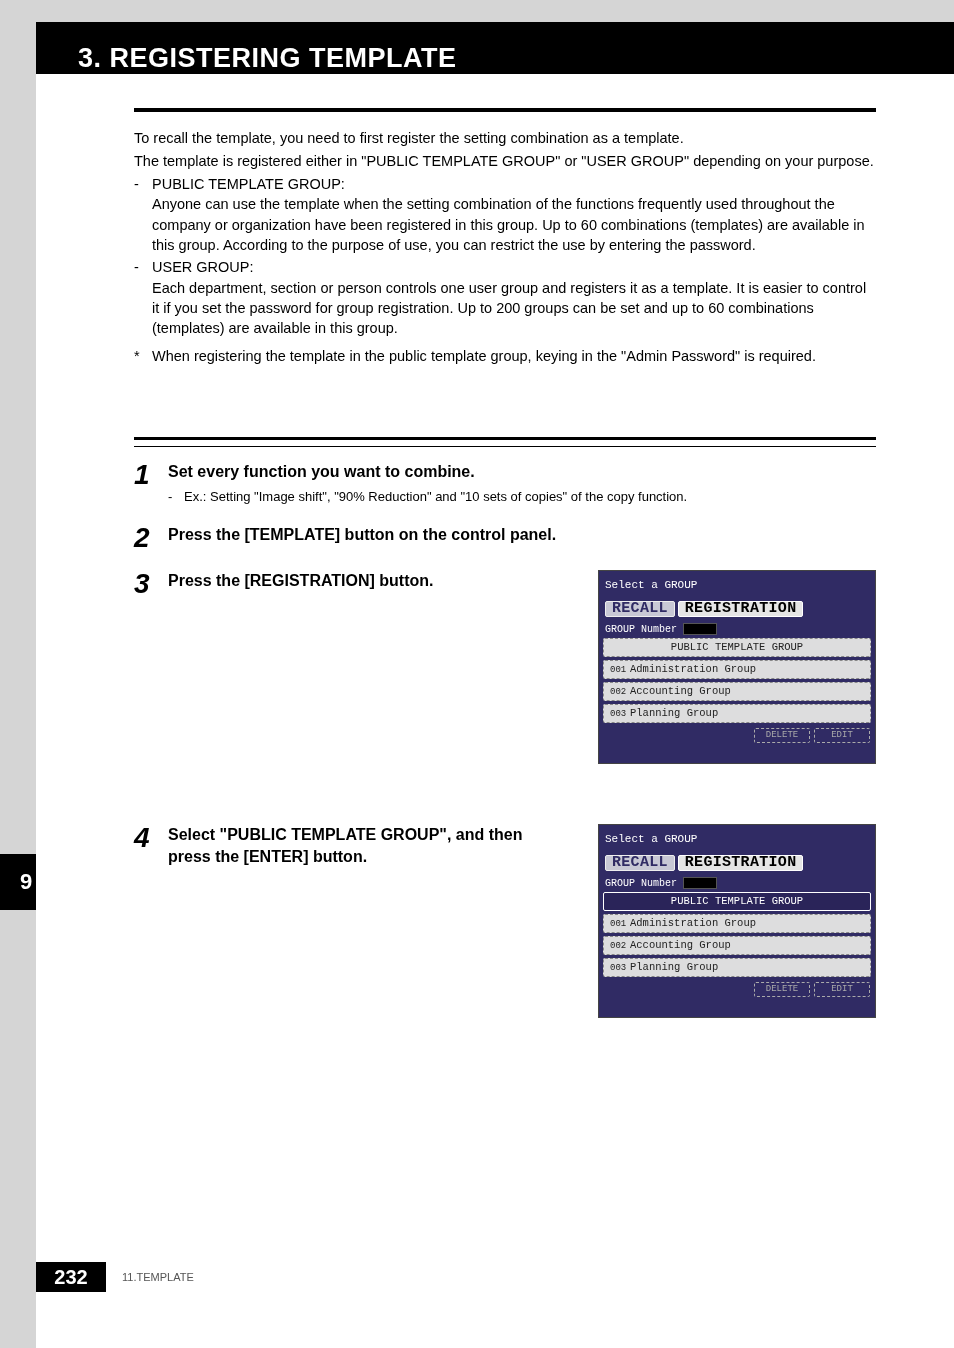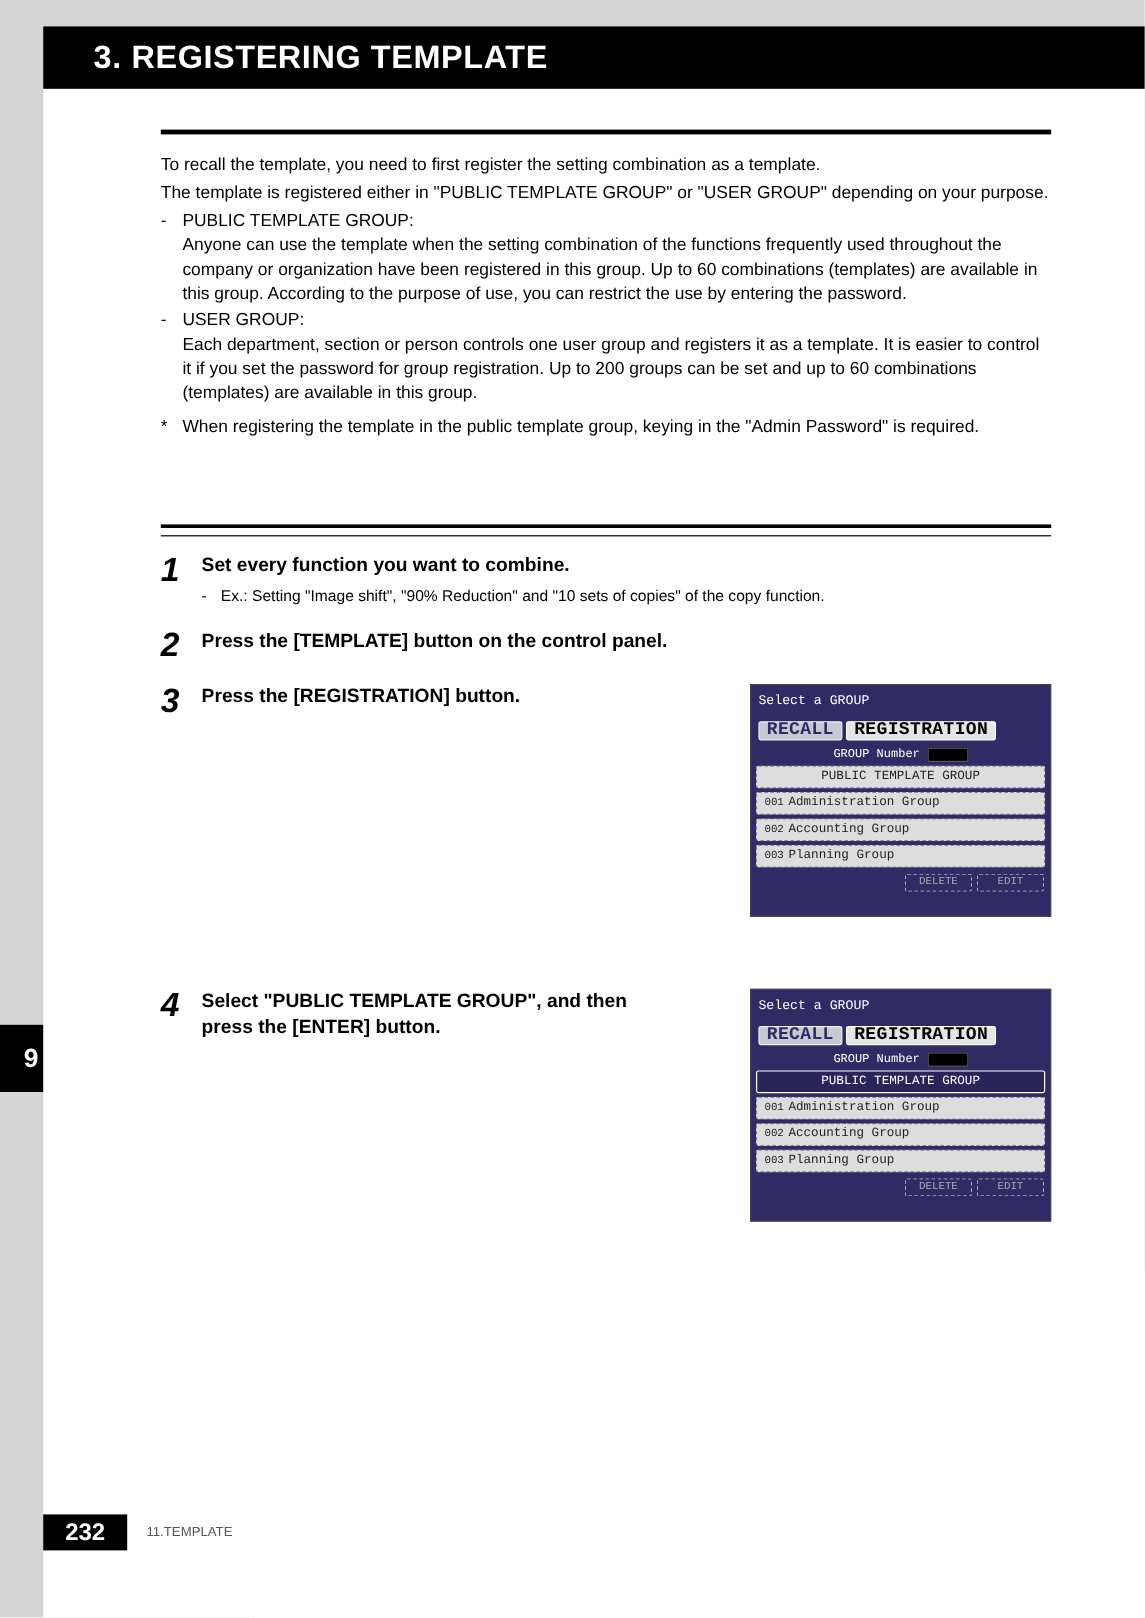--- a/index.html
+++ b/index.html
@@ -1,19 +1,19 @@
 <!DOCTYPE html>
 <html><head>
 <meta charset="utf-8">
 <style>
   * { box-sizing: border-box; margin: 0; padding: 0; }
   html, body { width: 954px; height: 1348px; font-family: Arial, Helvetica, sans-serif; background: #fff; }
   .page-outer { width: 954px; height: 1348px; background: #d5d5d5; position: relative; }
   .page-inner { position: absolute; left: 36px; top: 22px; right: 0; bottom: 0; background: #fff; }
-  .header-bar { background: #000; color: #fff; height: 52px; display: flex; align-items: center; padding-left: 42px; margin-right: 0; width: calc(100% - 0px); }
+  .header-bar { background: #000; color: #fff; height: 52px; display: flex; align-items: flex-end; padding-left: 42px; margin-right: 0; width: calc(100% - 0px); }
   .header-title { font-size: 27px; font-weight: bold; letter-spacing: 0.5px; }
   .content { padding: 34px 78px 0 50px; margin-left: 48px; }
   .intro-p { font-size: 14.5px; line-height: 1.45; margin-bottom: 2px; }
   .hr-thick { border-top: 4px solid #000; margin-bottom: 16px; }
   .bullet-row { font-size: 14.5px; line-height: 1.4; margin-top: 2px; }
   .bullet-label { display: flex; }
   .bullet-dash { width: 18px; }
   .bullet-body { padding-left: 18px; font-size: 14.5px; line-height: 1.4; }
   .note-row { font-size: 14.5px; line-height: 1.4; margin-top: 8px; display: flex; }
   .note-ast { width: 18px; }
@@ -21,27 +21,27 @@
   .section-title { font-size: 18px; font-weight: bold; margin-bottom: 2px; }
   .section-rule-thin { border-top: 1.5px solid #000; margin-bottom: 14px; }
   .step { display: flex; margin-bottom: 18px; }
   .step-num { font-size: 28px; font-weight: bold; font-style: italic; width: 34px; line-height: 1; padding-top: 0; }
   .step-body { flex: 1; }
   .step-head { font-size: 16px; font-weight: bold; line-height: 1.35; }
   .step-sub { font-size: 13px; margin-top: 6px; padding-left: 16px; text-indent: -16px; line-height: 1.4; }
   .step-sub .sub-dash { display: inline-block; width: 16px; text-indent: 0; }
   .step-flex { display: flex; gap: 32px; }
   .step-text { flex: 1; }
-  .panel { width: 251px; height: 194px; background: #302b64; border: 1px solid #444; font-family: 'Courier New', monospace; font-size: 11px; position: relative; }
+  .panel { width: 278px; height: 194px; background: #302b64; border: 1px solid #444; font-family: 'Courier New', monospace; font-size: 11px; position: relative; }
   .panel-title { color: #fff; padding: 8px 6px 10px 6px; font-size: 11px; }
   .tabs { display: flex; gap: 3px; padding: 0 6px 4px 6px; }
   .tab { height: 16px; line-height: 14px; font-size: 15px; padding: 0 6px; border-radius: 2px; font-weight: bold; letter-spacing: 0.3px; }
   .tab-recall { background: #c8c8d5; color: #302b64; border: 1px solid #eee; }
   .tab-reg { background: #e5e5e5; color: #000; border: 1px solid #fff; }
-  .group-num-row { color: #fff; font-size: 10px; padding: 2px 6px 3px 6px; display: flex; align-items: center; gap: 6px; justify-content: center; }
+  .group-num-row { color: #fff; font-size: 10px; padding: 2px 6px 3px 6px; display: flex; align-items: center; gap: 6px; }
   .group-num-box { background: #000; width: 34px; height: 12px; border: 1px solid #555; }
   .group-list { padding: 0 4px; }
   .group-item { background: #ddddde; color: #222; border: 1px dashed #888; margin-bottom: 3px; height: 19px; line-height: 17px; padding: 0 6px; font-size: 10.5px; border-radius: 2px; }
   .group-item.sel { background: #2a2459; color: #fff; border: 1px solid #fff; }
   .group-item .gid { display: inline-block; width: 20px; font-size: 9px; }
   .panel-buttons { display: flex; justify-content: flex-end; gap: 4px; padding: 2px 5px 0 0; }
   .pbtn { width: 56px; height: 15px; border: 1px dashed #aaa; color: #aaa; font-size: 9px; text-align: center; line-height: 13px; border-radius: 2px; }
   .side-tab { position: absolute; left: 0; top: 854px; width: 52px; height: 56px; background: #000; color: #fff; font-size: 22px; font-weight: bold; display: flex; align-items: center; justify-content: center; }
   .footer { position: absolute; left: 0; bottom: 56px; width: 100%; display: flex; align-items: center; text-align: right; }
   .page-num-box { background: #000; color: #fff; font-weight: bold; font-size: 20px; width: 70px; height: 30px; display: flex; align-items: center; justify-content: center; }

